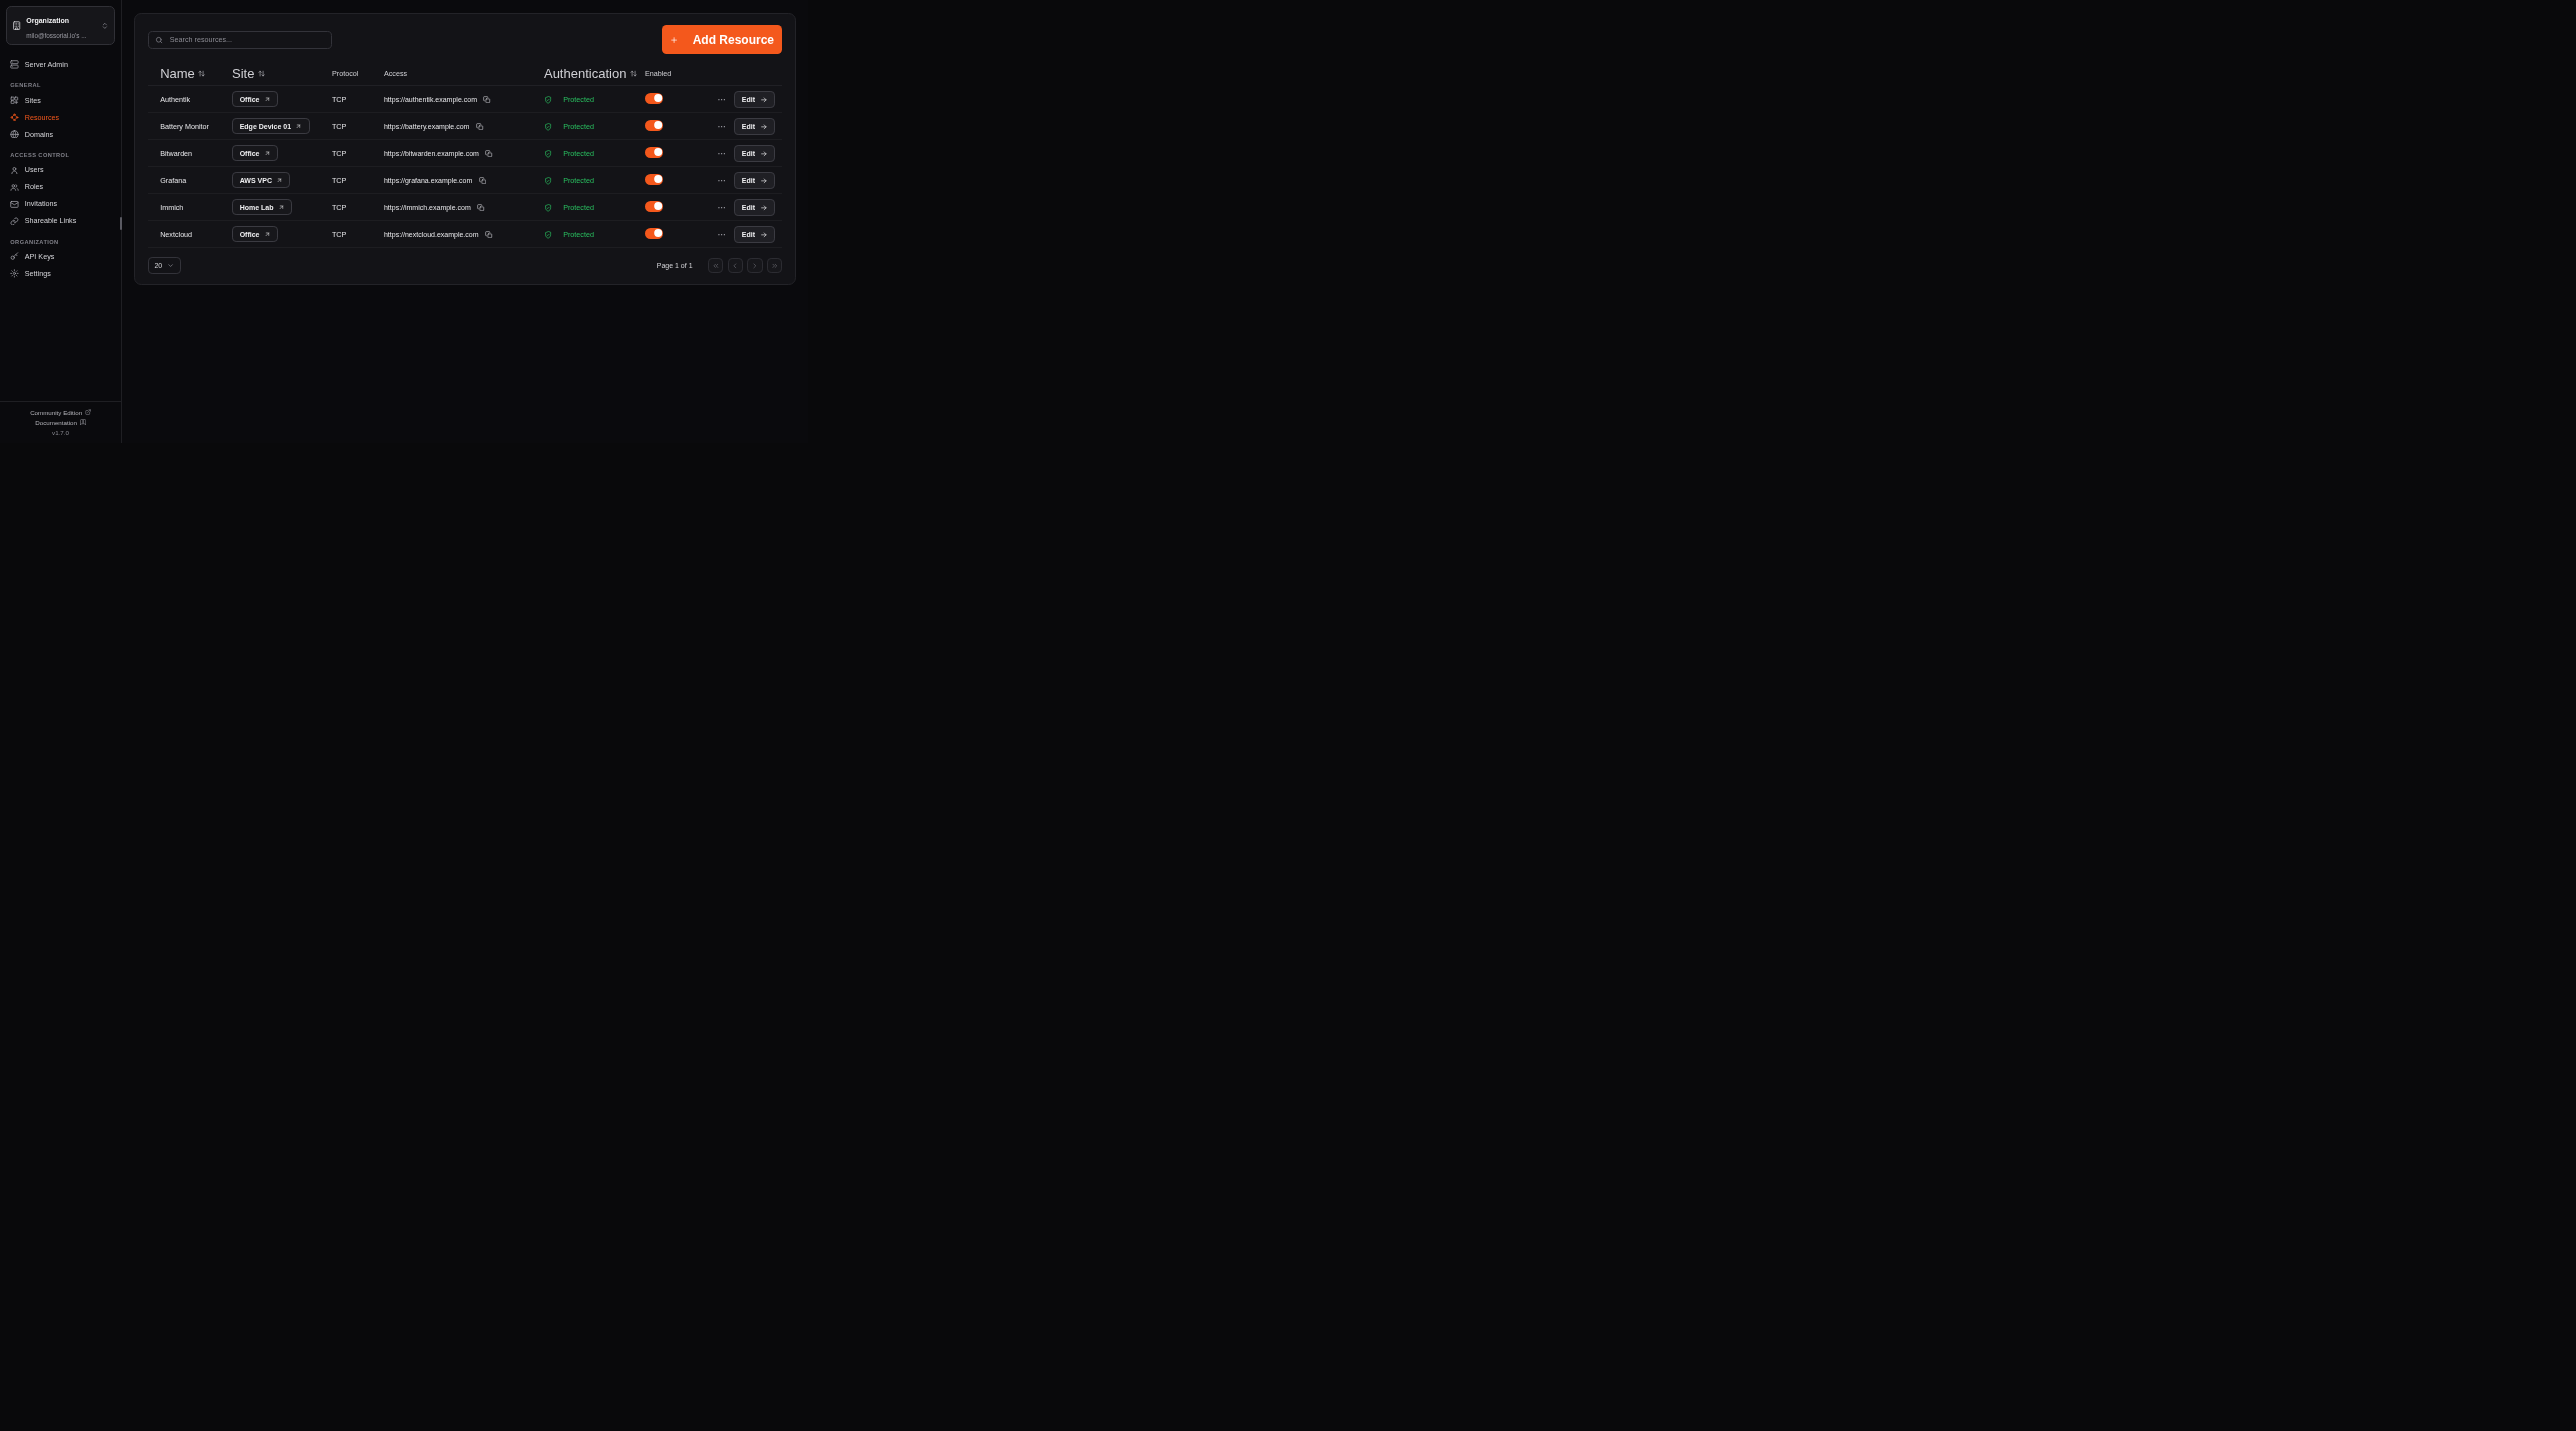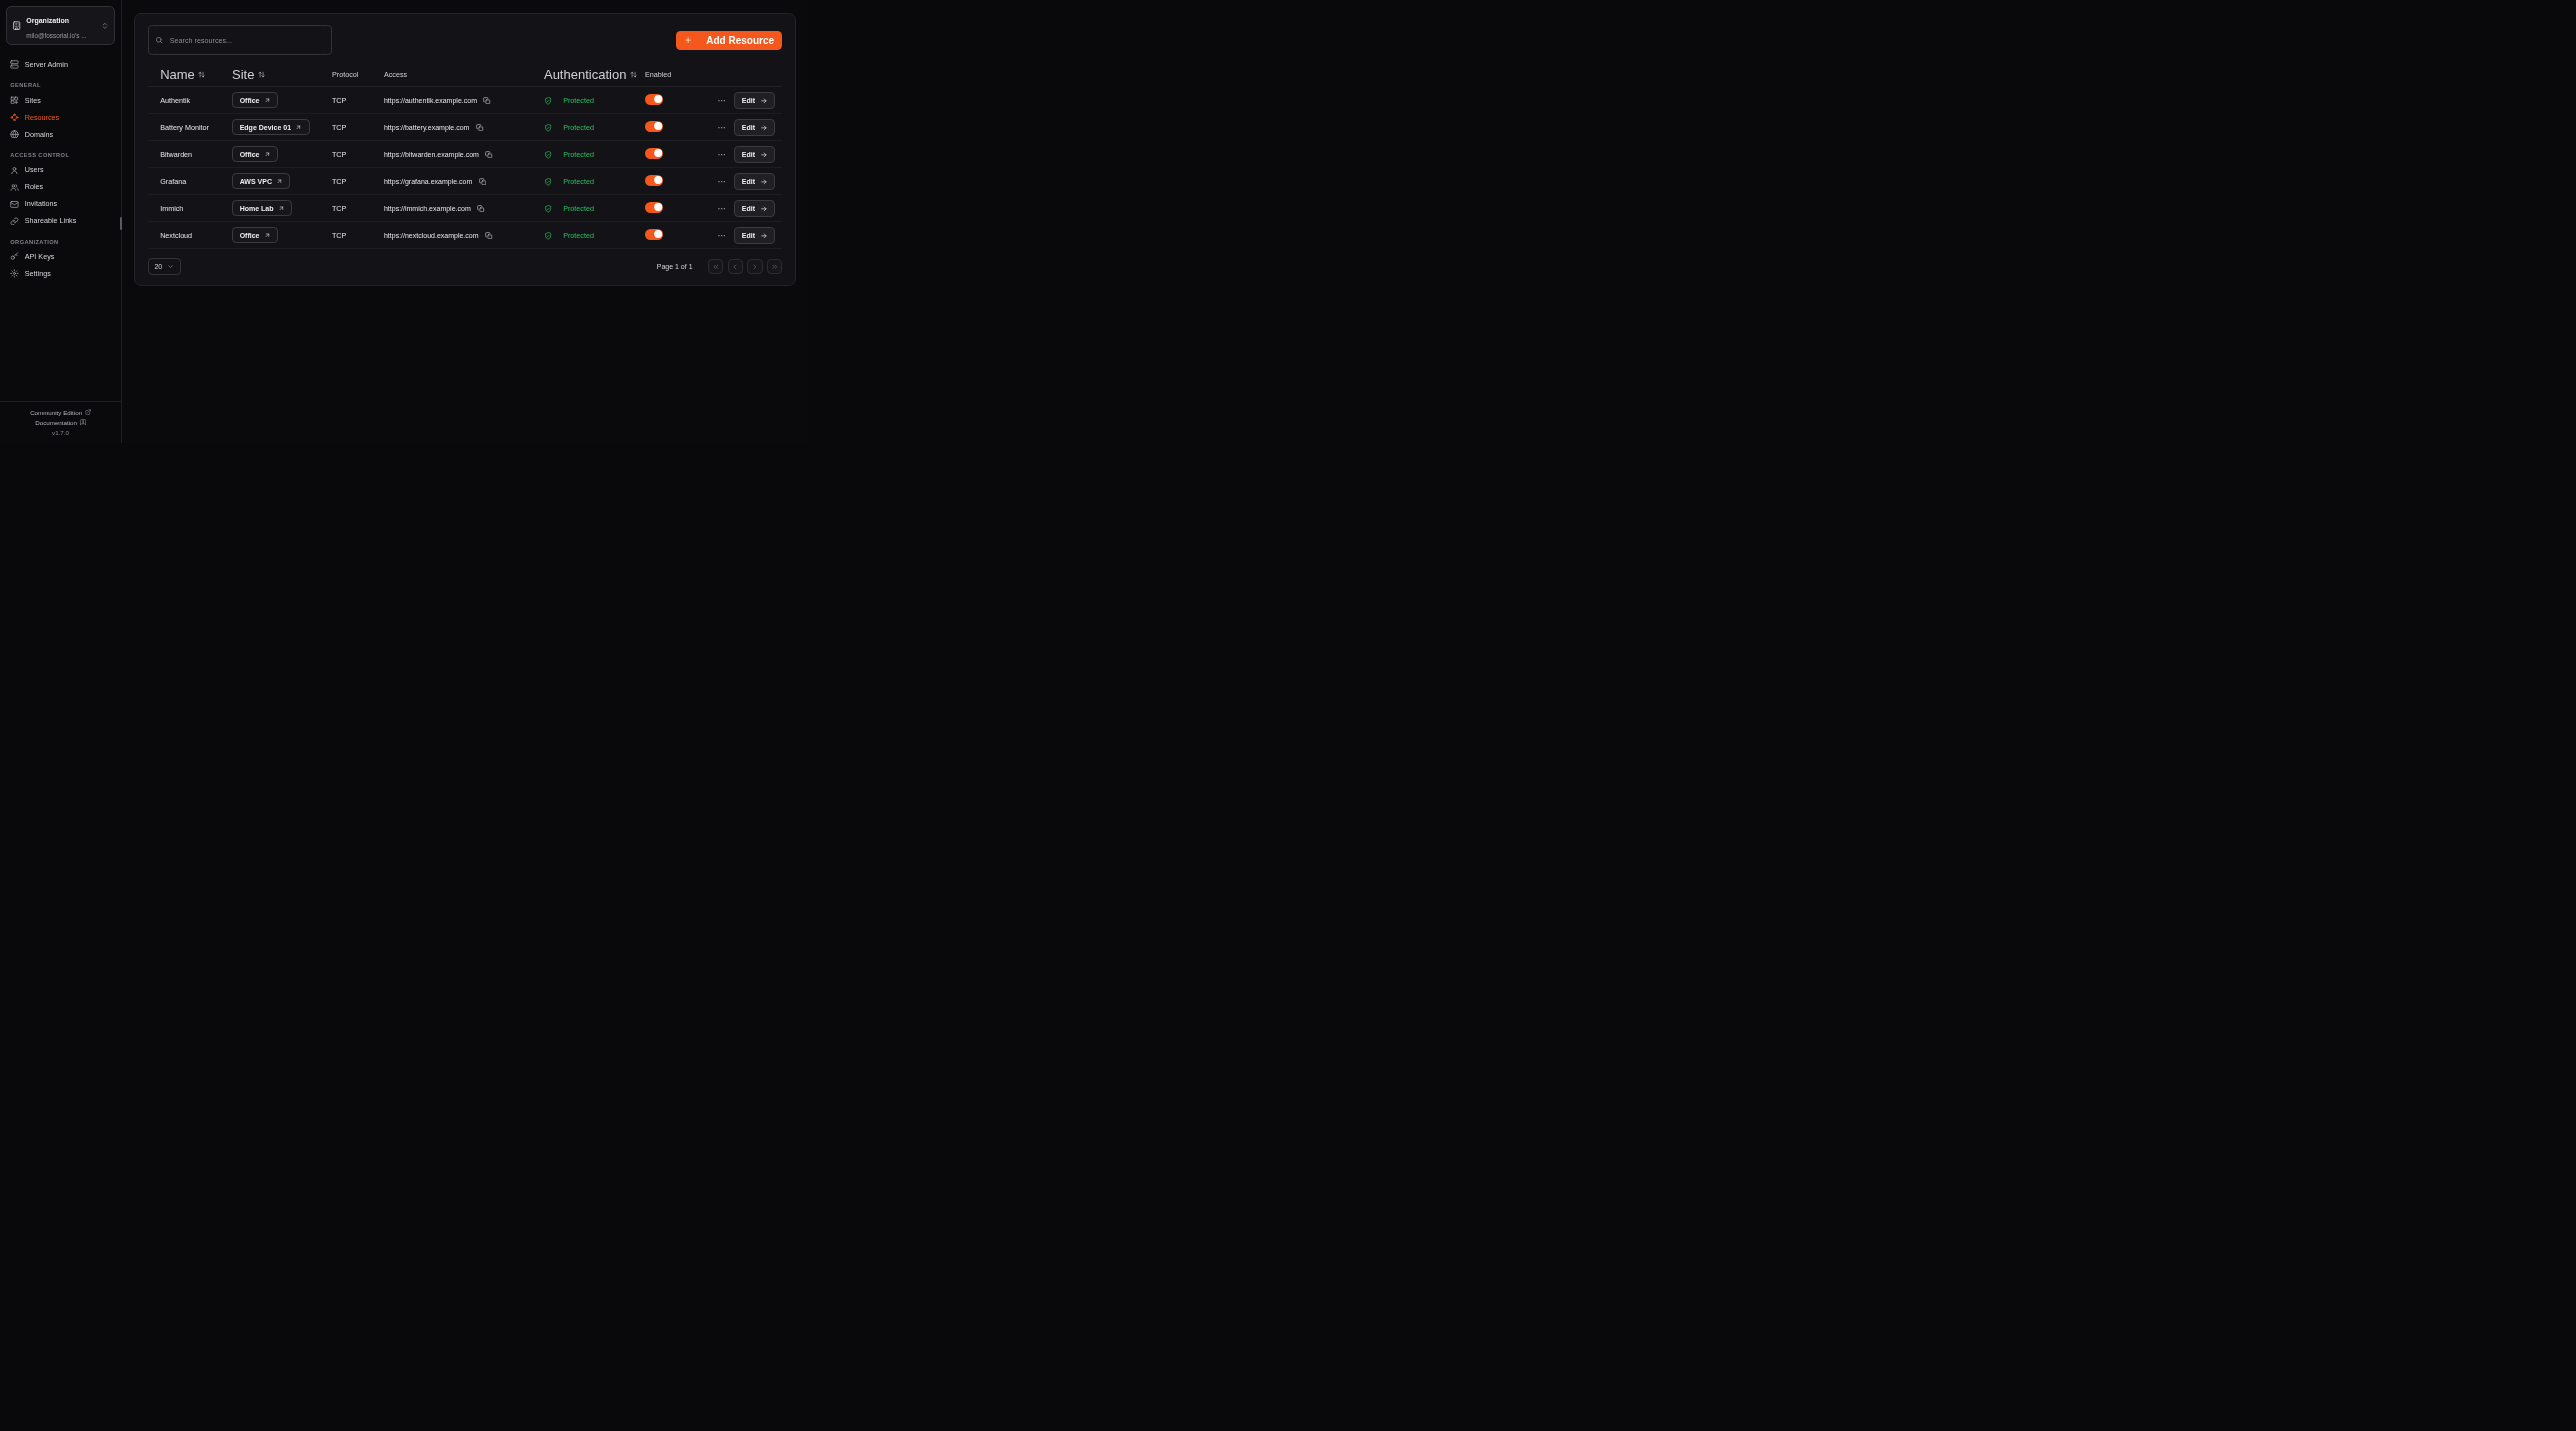--- a/index.html
+++ b/index.html
@@ -78,31 +78,31 @@
   .page-head h1 { margin:0 0 3.6px; font-size:15.5px; font-weight:800; letter-spacing:-.01em; color:#fafafa; }
   .subtitle { margin:0; font-size:8.2px; color:#a3a3ab; }
 
   .card {
     margin:13.4px 12.4px 0; background:#131317; border:0.5px solid #232328; border-radius:7.2px;
     padding:10.8px 12.4px 10.3px;
   }
 
   .card-toolbar { display:flex; align-items:center; justify-content:space-between; margin-bottom:8.2px; }
   .search {
-    width:184px; height:30px; display:flex; align-items:center; gap:4.6px; padding:0 6.2px;
+    width:184px; height:18px; display:flex; align-items:center; gap:4.6px; padding:0 6.2px;
     border:0.5px solid #33333a; border-radius:4.6px; background:transparent;
   }
   .s-icon { width:8.2px; height:8.2px; color:#8b8b93; }
   .search input {
     flex:1; background:transparent; border:none; outline:none; color:#ececee; font-size:7.2px;
   }
   .search input::placeholder { color:#8b8b93; }
   .add-btn {
-    height:19px; padding:0 8.2px; display:inline-flex; align-items:center; gap:14px;
-    background:#F4581C; color:#fff; border-radius:4.6px; font-size:10px; font-weight:600;
+    height:29px; padding:0 8.2px; display:inline-flex; align-items:center; gap:14px;
+    background:#F4581C; color:#fff; border-radius:4.6px; font-size:12px; font-weight:600;
   }
   .plus { width:8.2px; height:8.2px; }
 
   
   .thead, .tr {
     display:grid;
     grid-template-columns:77px 100px 52px 160px 101px 67px 1fr;
     align-items:center; padding:0 7.2px;
   }
   .thead { height:24px; border-bottom:0.5px solid #202025; color:#d0d0d5; font-size:7.2px; }

